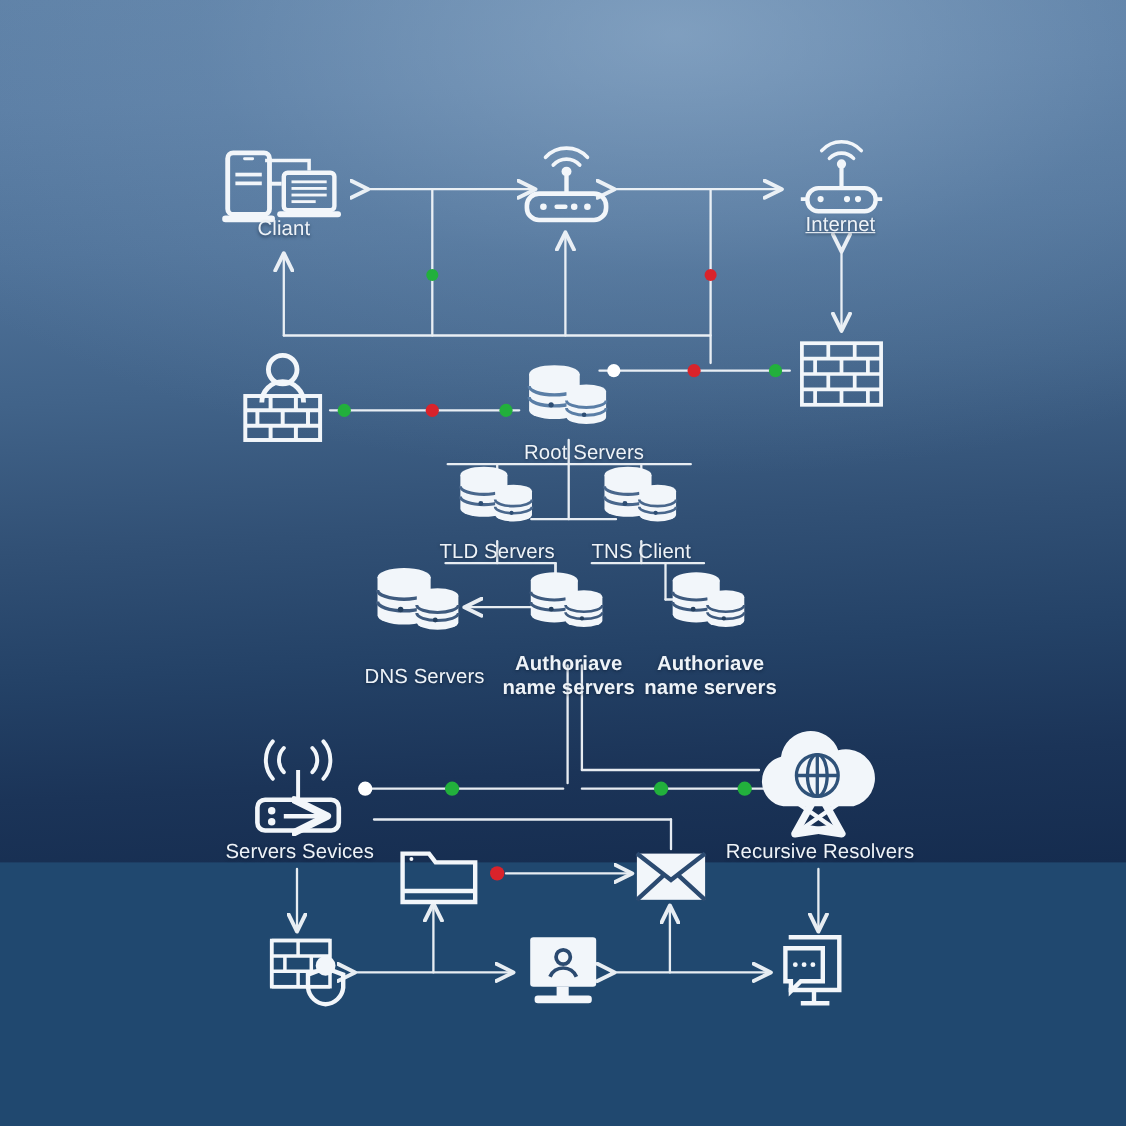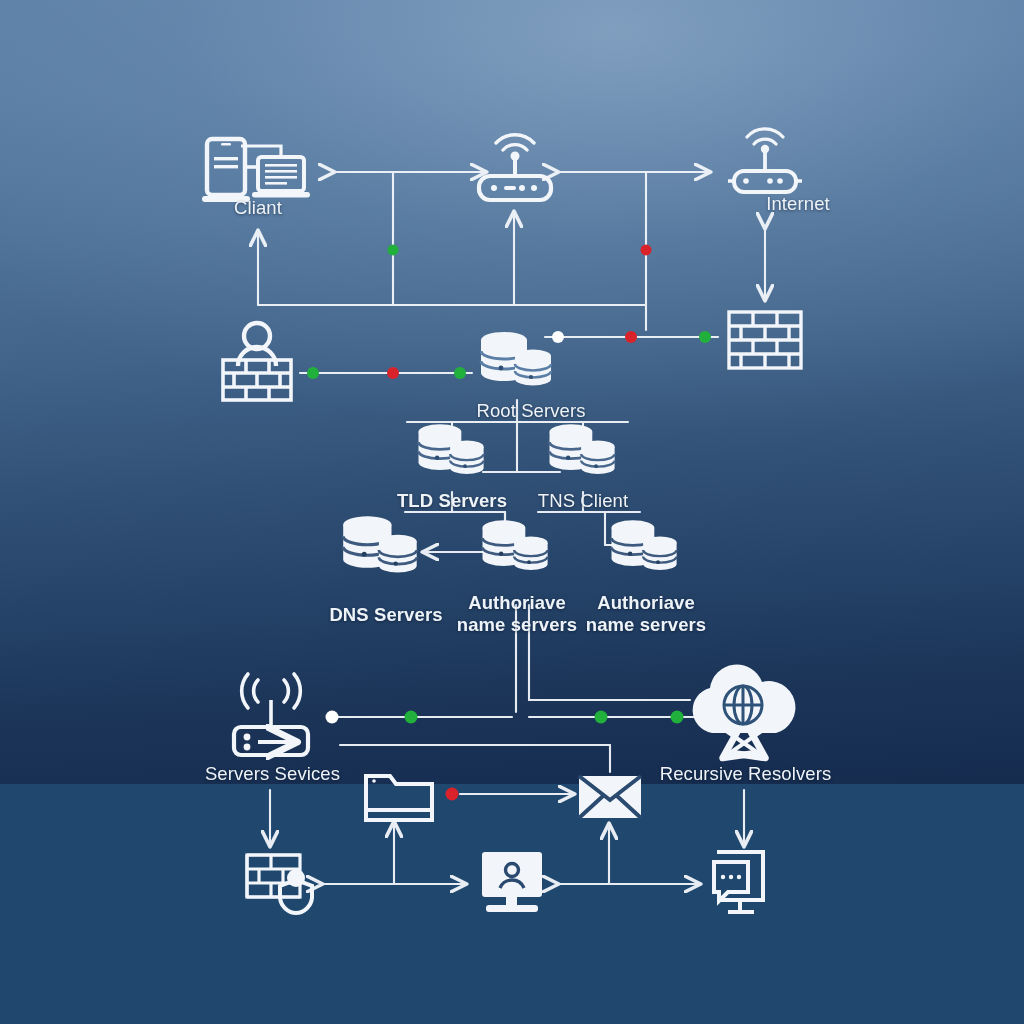--- a/index.html
+++ b/index.html
@@ -308,25 +308,25 @@
       <circle cx="460" cy="373" r="6" fill="#22b03c"></circle>
       <circle cx="332" cy="717" r="6.5" fill="#ffffff"></circle>
       <circle cx="411" cy="717" r="6.5" fill="#22b03c"></circle>
       <circle cx="601" cy="717" r="6.5" fill="#22b03c"></circle>
       <circle cx="677" cy="717" r="6.5" fill="#22b03c"></circle>
       <circle cx="452" cy="794" r="6.5" fill="#d9232b"></circle>
     </g>
   </svg>
 
   <div class="lbl" style="left:198px;top:197px;width:120px;">Cliant</div>
-  <div class="lbl" style="left:738px;top:193px;width:120px;">Internet</div>
+  <div class="lbl" style="left:704px;top:193px;width:120px;text-decoration:underline;">Internet</div>
   <div class="lbl" style="left:451px;top:400px;width:160px;">Root Servers</div>
-  <div class="lbl" style="left:382px;top:490px;width:140px;font-weight:bold;">TLD Servers</div>
+  <div class="lbl" style="left:382px;top:490px;width:140px;">TLD Servers</div>
   <div class="lbl" style="left:513px;top:490px;width:140px;">TNS Client</div>
-  <div class="lbl" style="left:311px;top:604px;width:150px;font-weight:bold;">DNS Servers</div>
+  <div class="lbl" style="left:311px;top:604px;width:150px;">DNS Servers</div>
   <div class="lbl two" style="left:442px;top:592px;width:150px;">Authoriave
 name servers</div>
   <div class="lbl two" style="left:571px;top:592px;width:150px;">Authoriave
 name servers</div>
   <div class="lbl" style="left:190px;top:763px;width:165px;">Servers Sevices</div>
   <div class="lbl" style="left:648px;top:763px;width:195px;">Recursive Resolvers</div>
 
 </div>
 
 </body></html>

